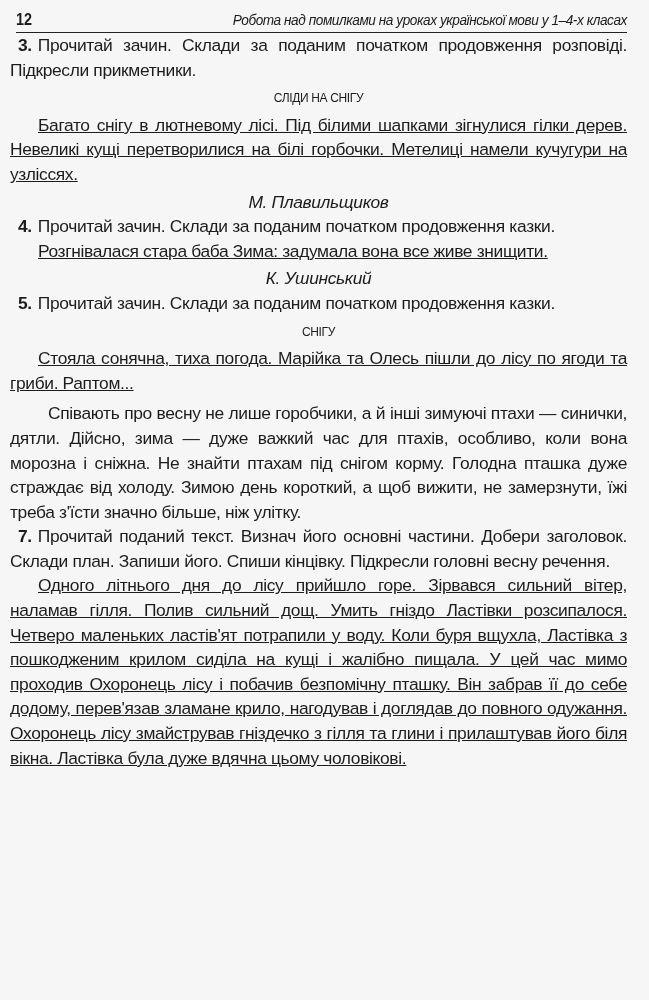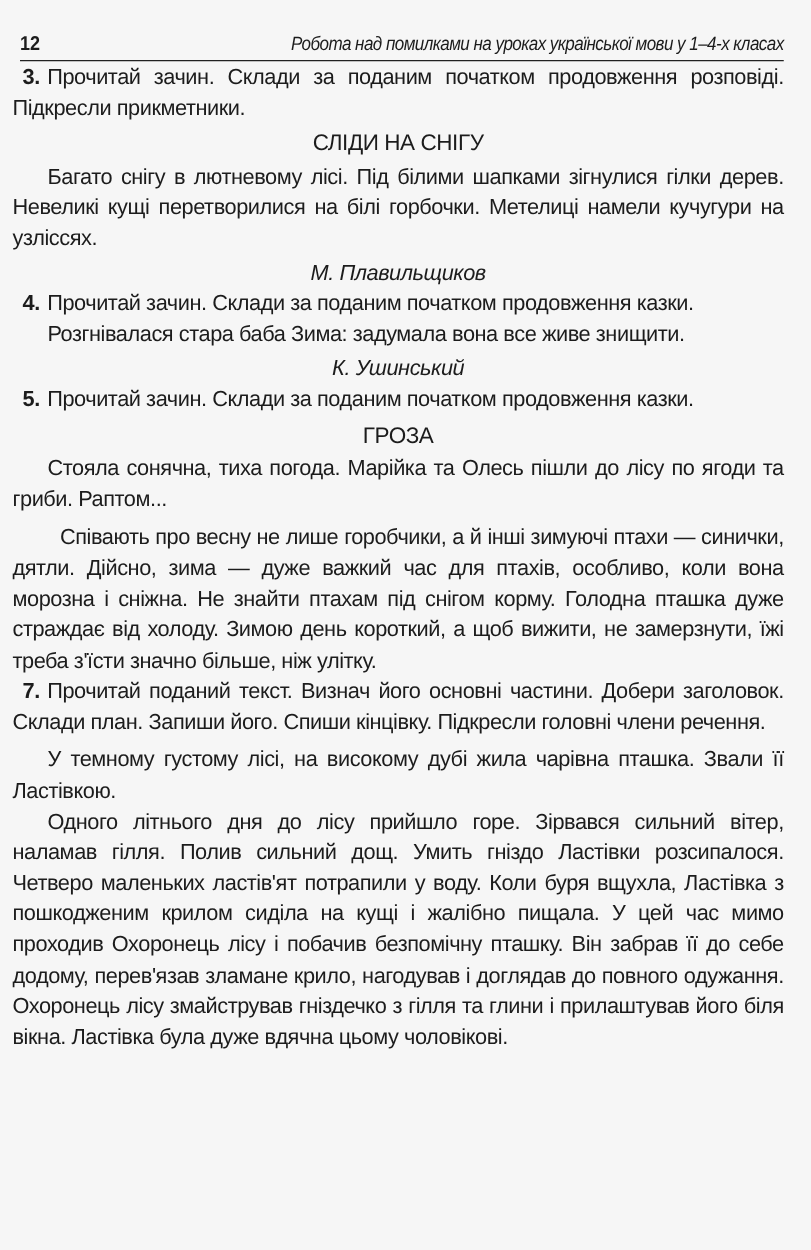--- a/index.html
+++ b/index.html
@@ -5,31 +5,31 @@
   html, body { margin: 0; padding: 0; }
   body {
     width: 649px; height: 1000px; overflow: hidden;
     background: #f6f6f6; color: #1c1c1c;
     font-family: "Liberation Sans", sans-serif;
     font-stretch: condensed;
   }
   .page { position: relative; padding: 0 22px 0 10px; }
   .header {
     display: flex; justify-content: space-between; align-items: flex-end;
-    height: 29px; border-bottom: 1.2px solid #222; padding: 16px 0 3px 0;
+    height: 29px; border-bottom: 1.2px solid #222; padding: 0 0 3px 0;
     margin-left: 6px;
   }
   .page-num { font-size: 16px; font-weight: bold; transform: scaleX(0.9); transform-origin: left; }
   .running-title { font-size: 15.5px; font-style: italic; letter-spacing: -0.5px; transform: scaleX(0.88); transform-origin: right; white-space: nowrap; }
   .body { font-size: 17.4px; line-height: 24.6px; letter-spacing: -0.35px; }
   p { margin: 0; text-align: justify; }
   .task { margin-top: 0; }
   .task .num { font-weight: bold; padding-left: 8px; margin-right: 6px; }
-  .title { text-align: center; margin: 4px 0 2px 0; font-size: 18px; }
-  .indent { text-indent: 28px; }
+  .title { text-align: center; margin: 4px 0 2px 0; font-size: 12px; }
+  .indent { text-indent: 28px; text-decoration: underline; }
   .indent-wide { text-indent: 38px; }
   .author { text-align: center; font-style: italic; margin: 3px 0 0 0; }
   .story { margin-top: 6px; }
 </style>
 </head>
 <body>
 
 <div class="page">
 
   <div class="header">
@@ -42,23 +42,22 @@
     <p class="task"><span class="num">3.</span><span>Прочитай зачин. Склади за поданим початком продовження розповіді. Підкресли прикметники.</span></p>
     <div class="title">СЛІДИ НА СНІГУ</div>
     <p class="indent">Багато снігу в лютневому лісі. Під білими шапками зігнулися гілки дерев. Невеликі кущі перетворилися на білі горбочки. Метелиці намели кучугури на узліссях.</p>
     <p class="author">М. Плавильщиков</p>
 
     <p class="task"><span class="num">4.</span><span>Прочитай зачин. Склади за поданим початком продовження казки.</span></p>
     <p class="indent">Розгнівалася стара баба Зима: задумала вона все живе знищити.</p>
     <p class="author">К. Ушинський</p>
 
     <p class="task"><span class="num">5.</span><span>Прочитай зачин. Склади за поданим початком продовження казки.</span></p>
-    <div class="title">ГРОЗА</div>
+    <div class="title">СНІГУ</div>
     <p class="indent">Стояла сонячна, тиха погода. Марійка та Олесь пішли до лісу по ягоди та гриби. Раптом...</p>
 
     <p class="indent-wide story">Співають про весну не лише горобчики, а й інші зимуючі птахи — синички, дятли. Дійсно, зима — дуже важкий час для птахів, особливо, коли вона морозна і сніжна. Не знайти птахам під снігом корму. Голодна пташка дуже страждає від холоду. Зимою день короткий, а щоб вижити, не замерзнути, їжі треба з'їсти значно більше, ніж улітку.</p>
 
-    <p class="task"><span class="num">7.</span><span>Прочитай поданий текст. Визнач його основні частини. Добери заголовок. Склади план. Запиши його. Спиши кінцівку. Підкресли головні члени речення.</span></p>
-    <p class="indent story">У темному густому лісі, на високому дубі жила чарівна пташка. Звали її Ластівкою.</p>
+    <p class="task"><span class="num">7.</span><span>Прочитай поданий текст. Визнач його основні частини. Добери заголовок. Склади план. Запиши його. Спиши кінцівку. Підкресли головні весну речення.</span></p>
     <p class="indent">Одного літнього дня до лісу прийшло горе. Зірвався сильний вітер, наламав гілля. Полив сильний дощ. Умить гніздо Ластівки розсипалося. Четверо маленьких ластів'ят потрапили у воду. Коли буря вщухла, Ластівка з пошкодженим крилом сиділа на кущі і жалібно пищала. У цей час мимо проходив Охоронець лісу і побачив безпомічну пташку. Він забрав її до себе додому, перев'язав зламане крило, нагодував і доглядав до повного одужання. Охоронець лісу змайстрував гніздечко з гілля та глини і прилаштував його біля вікна. Ластівка була дуже вдячна цьому чоловікові.</p>
 
   </div>
 </div>
 
 </body></html>

